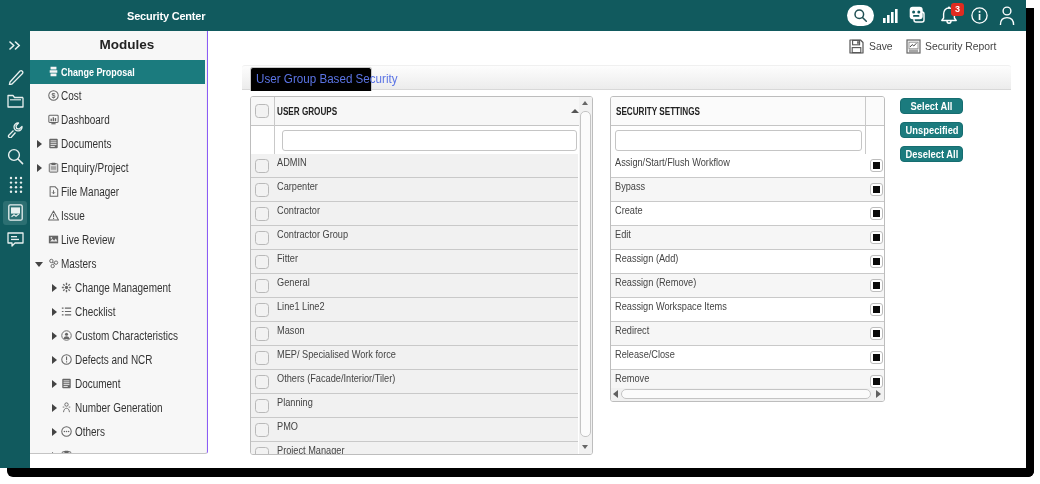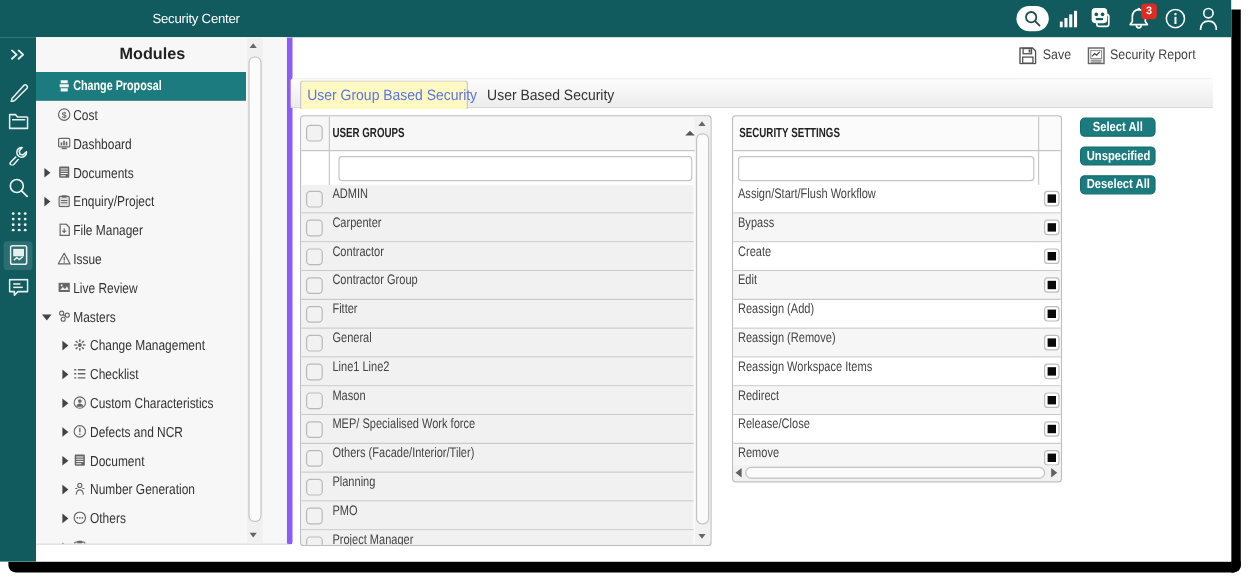--- a/index.html
+++ b/index.html
@@ -3,39 +3,39 @@
 <meta charset="utf-8">
 <style>
 * { margin:0; padding:0; box-sizing:border-box; }
 html,body { width:1040px; height:484px; background:#fff; }
 body { font-family:"Liberation Sans",sans-serif; position:relative; overflow:hidden; }
 .win { position:absolute; left:0; top:0; width:1026px; height:468px; background:#fff; }
 .shadow-r { position:absolute; left:1026px; top:8px; width:8px; height:469px; background:#000; border-radius:0 0 6px 0; }
 .shadow-b { position:absolute; left:7px; top:468px; width:1027px; height:9px; background:#000; border-radius:0 0 6px 6px; }
 .hdr { position:absolute; left:0; top:0; width:1026px; height:31px; background:#115a5e; }
 .logo { position:absolute; left:17px; top:3px; color:#fff; font-weight:bold; font-size:23px; letter-spacing:0.5px; }
-.appname { position:absolute; left:127px; top:10px; color:#fff; font-weight:normal; font-size:11px; letter-spacing:-0.2px; }
+.appname { position:absolute; left:127px; top:10px; color:#fff; font-weight:bold; font-size:11px; letter-spacing:-0.2px; }
 .rail { position:absolute; left:0; top:31px; width:30px; height:437px; background:#115a5e; }
 .rail .sel { position:absolute; left:3px; width:24px; height:24px; background:#2c6f72; border-radius:3px; }
-.modpanel { position:absolute; left:30px; top:31px; width:214px; height:423px; background:#f7f7f7; border-right:5px solid #8b5cf6; border-bottom:1px solid #c4c4c4; overflow:hidden; border-radius:0 0 3px 0; }
+.modpanel { position:absolute; left:30px; top:31px; width:178px; height:423px; background:#f7f7f7; border-right:1px solid #8b5cf6; border-bottom:1px solid #c4c4c4; overflow:hidden; border-radius:0 0 3px 0; }
 .modtitle { position:absolute; left:9px; top:6px; width:176px; text-align:center; font-weight:bold; font-size:13.5px; color:#222; }
 .mitem { position:absolute; font-size:12px; color:#333; height:24px; line-height:24px; white-space:nowrap; transform:scaleX(0.83); transform-origin:left center; }
 .msel { position:absolute; left:0px; top:29px; width:175px; height:24px; background:#1b7b7e; }
 .mseltext { position:absolute; left:31px; top:29px; height:24px; line-height:24px; color:#fff; font-weight:bold; font-size:11.5px; white-space:nowrap; transform:scaleX(0.78); transform-origin:left center; z-index:4; }
 .arr { position:absolute; width:0; height:0; }
 .arr.r { border-top:4px solid transparent; border-bottom:4px solid transparent; border-left:5px solid #444; }
 .arr.d { border-left:4px solid transparent; border-right:4px solid transparent; border-top:5px solid #444; }
 .msb { position:absolute; left:176px; top:0px; width:13px; height:422px; background:#f0f0f0; }
 .msb .thumb { position:absolute; left:1px; top:16px; width:11px; height:388px; background:#fbfbfb; border:1px solid #c4c4c4; border-radius:5px; }
 .sbarrow { position:absolute; width:0; height:0; }
 .sbarrow.up { border-left:3.5px solid transparent; border-right:3.5px solid transparent; border-bottom:4px solid #666; }
 .sbarrow.dn { border-left:3.5px solid transparent; border-right:3.5px solid transparent; border-top:4px solid #666; }
 .toolbar-item { position:absolute; font-size:11.5px; color:#444; white-space:nowrap; transform:scaleX(0.9); transform-origin:left center; }
 .tabstrip { position:absolute; left:242px; top:65px; width:769px; height:25px; background:linear-gradient(#fdfdfd,#ececec); border-bottom:1px solid #d8d8d8; border-top:1px solid #f0f0f0; border-radius:3px 3px 0 0; }
-.tab-active { position:absolute; left:250px; top:67px; width:140px; height:24px; background:#fef9c3; border:1px solid #c9c9c9; border-bottom:none; border-radius:3px 3px 0 0; z-index:3; }
+.tab-active { position:absolute; left:250px; top:67px; width:122px; height:24px; background:#000000; border:1px solid #c9c9c9; border-bottom:none; border-radius:3px 3px 0 0; z-index:3; }
 .tab-active span { display:block; width:145px; text-align:center; line-height:23px; font-size:12.5px; color:#5b74e5; white-space:nowrap; transform:scaleX(0.93); transform-origin:center; }
 .tab-idle { position:absolute; left:402px; top:68px; width:112px; height:22px; z-index:3; }
 .tab-idle span { display:block; width:112px; text-align:center; line-height:22px; font-size:12.5px; color:#333; white-space:nowrap; transform:scaleX(0.93); transform-origin:center; }
 .grid { position:absolute; background:#fff; border:1px solid #bdbdbd; border-radius:3px; overflow:hidden; }
 .g-ug { left:250px; top:96px; width:343px; height:359px; }
 .g-ss { left:610px; top:96px; width:275px; height:306px; }
 .ghead { position:absolute; left:0; top:0; width:100%; height:29px; background:#f7f7f7; border-bottom:1px solid #c5c5c5; }
 .gtitle { position:absolute; top:8px; font-weight:bold; font-size:11px; color:#222; white-space:nowrap; transform:scaleX(0.74); transform-origin:left center; }
 .ginput { position:absolute; top:33px; height:21px; background:#fff; border:1px solid #c5c5c5; border-radius:3px; }
 .grow { position:absolute; border-bottom:1px solid #c9c9c9; }
@@ -288,23 +288,20 @@
       <rect x="1" y="1" width="13" height="13" fill="#f4f4f4" stroke="#666" stroke-width="1.2"></rect>
       <rect x="3" y="3.2" width="9" height="6.6" fill="#fff" stroke="#888" stroke-width="0.8"></rect>
       <path d="M4 8 l2.2 -2.4 1.6 1.4 2.6 -2.8" stroke="#444" stroke-width="1" fill="none"></path>
       <line x1="3" y1="11.2" x2="12" y2="11.2" stroke="#777" stroke-width="0.9"></line>
       <line x1="3" y1="12.8" x2="12" y2="12.8" stroke="#777" stroke-width="0.9"></line>
     </svg>
 <div class="toolbar-item" style="left:925px;top:40px;">Security Report</div>
   <div class="tabstrip"></div>
   <div class="tab-active">
       <span>User Group Based Security</span>
-    </div>
-  <div class="tab-idle">
-      <span>User Based Security</span>
     </div>
   <div class="grid g-ug">
     <div class="ghead"></div>
 <div class="cb" style="left:4px;top:7px;"></div>
 <div class="gtitle" style="left:26px;">USER GROUPS</div>
 <div class="arr" style="left:320px;top:12px;border-left:4px solid transparent;border-right:4px solid transparent;border-bottom:4px solid #555;"></div>
 <div class="ginput" style="left:31px;width:295px;"></div>
 <div style="position:absolute;left:23px;top:0;width:1px;height:357px;background:#c9c9c9;"></div>
 <div class="grow" style="left:0;top:57px;width:327px;height:24px;background:#f1f1f1;"></div>
 <div class="cb" style="left:4px;top:62px;"></div>

